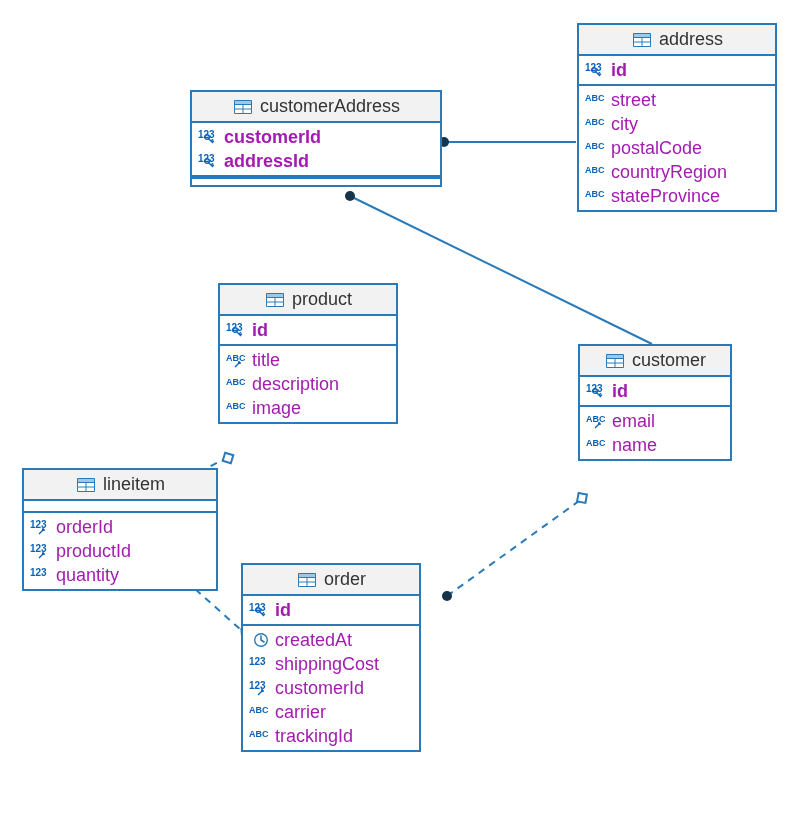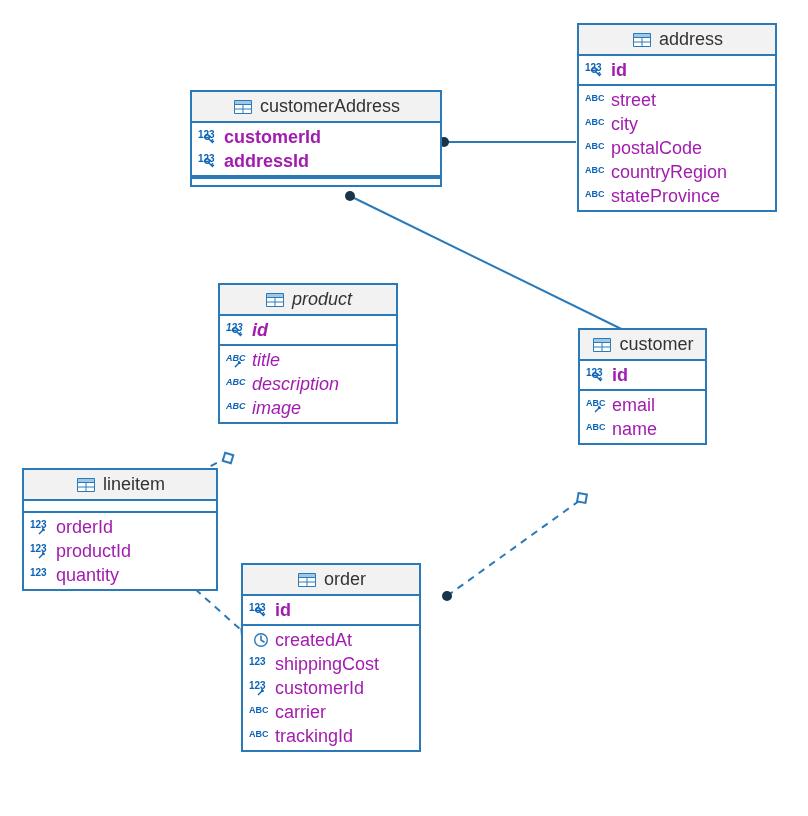--- a/index.html
+++ b/index.html
@@ -186,21 +186,21 @@
               <g transform="translate(6,6)">
                 <use href="#icon-key"></use>
               </g>
             </svg>
           </span>
           <span class="col-name bold">addressId</span>
         </div>
       </div>
       <div class="footer-gap"></div>
     </div>
-    <div class="entity" style="left: 218px; top: 283px; width: 180px; font-style: italic;">
+    <div class="entity" style="left: 218px; top: 283px; width: 180px;">
       <div class="entity-header">
         <span class="ico ico-table">
           <svg width="18" height="14">
             <use href="#icon-table"></use>
           </svg>
         </span>
         <span class="title">product</span>
       </div>
       <div class="pk-section">
         <div class="col-row">
@@ -238,21 +238,21 @@
         <div class="col-row">
           <span class="ico">
             <svg width="26" height="18">
               <text x="0" y="10" font-size="9" font-weight="700" fill="#0b63b8" font-family="Arial">ABC</text>
             </svg>
           </span>
           <span class="col-name">image</span>
         </div>
       </div>
     </div>
-    <div class="entity" style="left: 578px; top: 328px; width: 129px;">
+    <div class="entity" style="left: 578px; top: 344px; width: 154px;">
       <div class="entity-header">
         <span class="ico ico-table">
           <svg width="18" height="14">
             <use href="#icon-table"></use>
           </svg>
         </span>
         <span class="title">customer</span>
       </div>
       <div class="pk-section">
         <div class="col-row">

